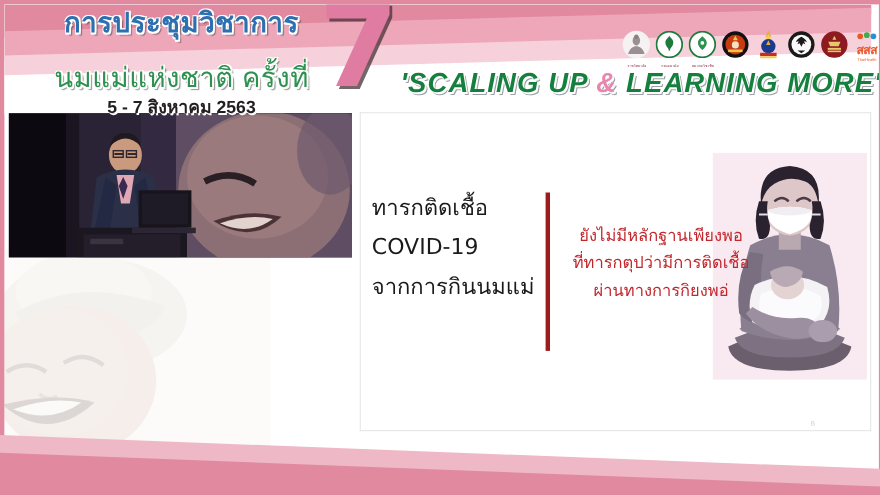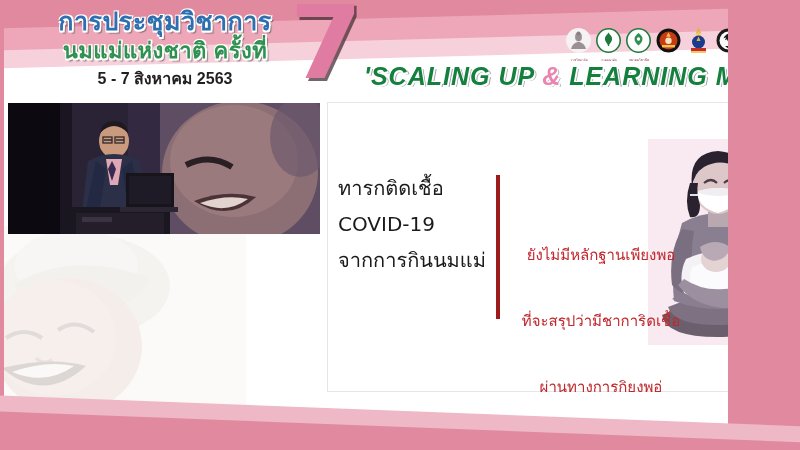--- a/index.html
+++ b/index.html
@@ -18,21 +18,21 @@
     left: 0; top: 0;
     width: 800px; height: 450px;
     background: #e0899f;
     overflow: hidden;
   }
 
   
   #slide-canvas {
     position: absolute;
     left: 4px; top: 4px;
-    width: 724px; height: 434px;
+    width: 795px; height: 434px;
     background: #ffffff;
     overflow: hidden;
   }
 
   
   #header-banner {
     position: absolute;
     left: 0; top: 0;
     width: 788px; height: 100px;
     overflow: hidden;
@@ -79,29 +79,30 @@
     font-weight: bold;
     color: #2e6fb0;
     letter-spacing: .5px;
     line-height: 30px;
     text-shadow: 1.6px 1.6px 0 #ffffff, -0.7px -0.7px 0 #ffffff,
                  1.6px -0.7px 0 #ffffff, -0.7px 1.6px 0 #ffffff,
                  2.6px 2.6px 1px rgba(60,60,60,.55);
     white-space: nowrap;
   }
   #title-line2 {
-    font-size: 22px;
-    font-weight: bold;
+    font-size: 25px;
+    font-weight: normal;
     color: #2f9150;
     letter-spacing: .5px;
     line-height: 30px;
     text-shadow: 1.6px 1.6px 0 #ffffff, -0.7px -0.7px 0 #ffffff,
                  1.6px -0.7px 0 #ffffff, -0.7px 1.6px 0 #ffffff,
                  2.6px 2.6px 1px rgba(60,60,60,.55);
     white-space: nowrap;
+    margin-top: 20px;
   }
   #title-date {
     font-size: 16px;
     font-weight: bold;
     color: #231f20;
     line-height: 22px;
     margin-top: 2px;
     text-shadow: 1.2px 1.2px 0 #ffffff, -0.6px -0.6px 0 #ffffff;
     white-space: nowrap;
   }
@@ -262,21 +263,21 @@
     position: absolute;
     left: 503px; top: 198px;
     width: 188px;
     text-align: center;
     z-index: 7;
     color: #c1272d;
     font-size: 15px;
     line-height: 25px;
     font-family: "DejaVu Sans", sans-serif;
   }
-  #answer-text .a-line { white-space: nowrap; margin-top: 41px; }
+  #answer-text .a-line { white-space: nowrap; }
 
   
   #illustration-mother-baby {
     position: absolute;
     left: 644px; top: 135px;
     width: 140px; height: 206px;
     background: #f7e9ef;
     overflow: hidden;
     z-index: 5;
   }
@@ -552,21 +553,21 @@
         <path d="M76 44q7 -6 13 0" stroke="#4a3c46" stroke-width="2.2" fill="none"></path>
 
         <path d="M50 52q20 -6 40 0 q2 16 -20 22 q-22 -6 -20 -22z" fill="#ffffff"></path>
         <path d="M50 52q20 -6 40 0 q0 4 -20 5 q-20 -1 -20 -5z" fill="#f0eef2"></path>
         <path d="M50 56h-8M90 56h8" stroke="#e4e0e8" stroke-width="2"></path>
       </svg>
     </div>
 
     <div id="answer-text">
       <div class="a-line">ยังไม่มีหลักฐานเพียงพอ</div>
-      <div class="a-line">ที่จะสรุปว่ามีชาการิดเชื้อ</div>
+      <div class="a-line">ที่ทารกตุปว่ามีการติดเชื้อ</div>
       <div class="a-line">ผ่านทางการกิยงพอ่</div>
     </div>
 
     <div id="page-number">6</div>
 
   </div>
 
   <div id="bottom-bands">
     <div class="bband" id="bband-light"></div>
     <div class="bband" id="bband-dark"></div>

